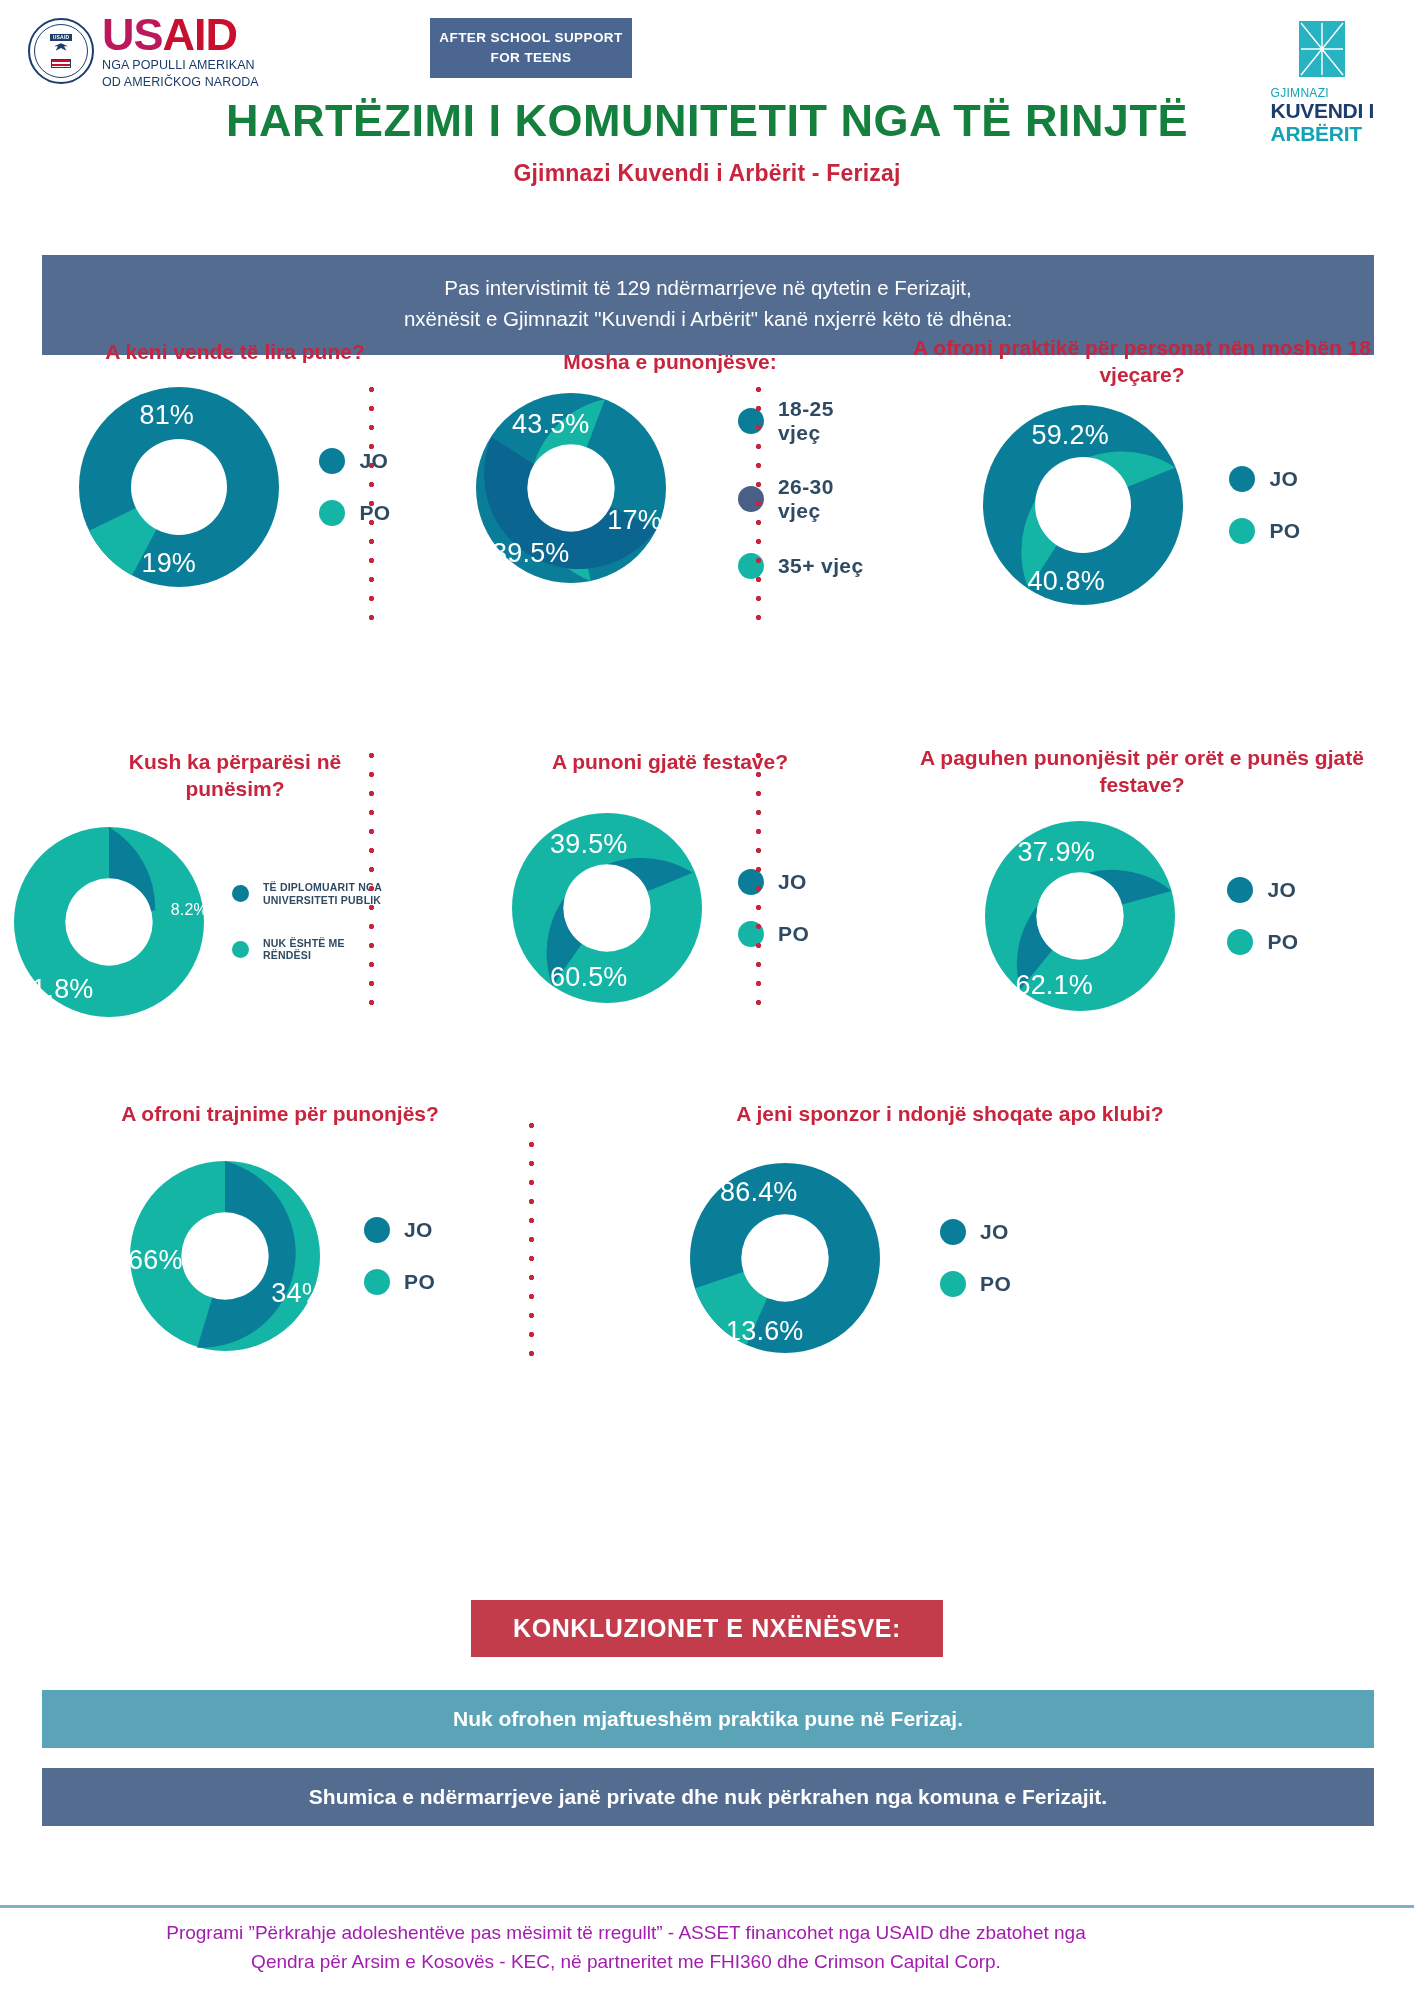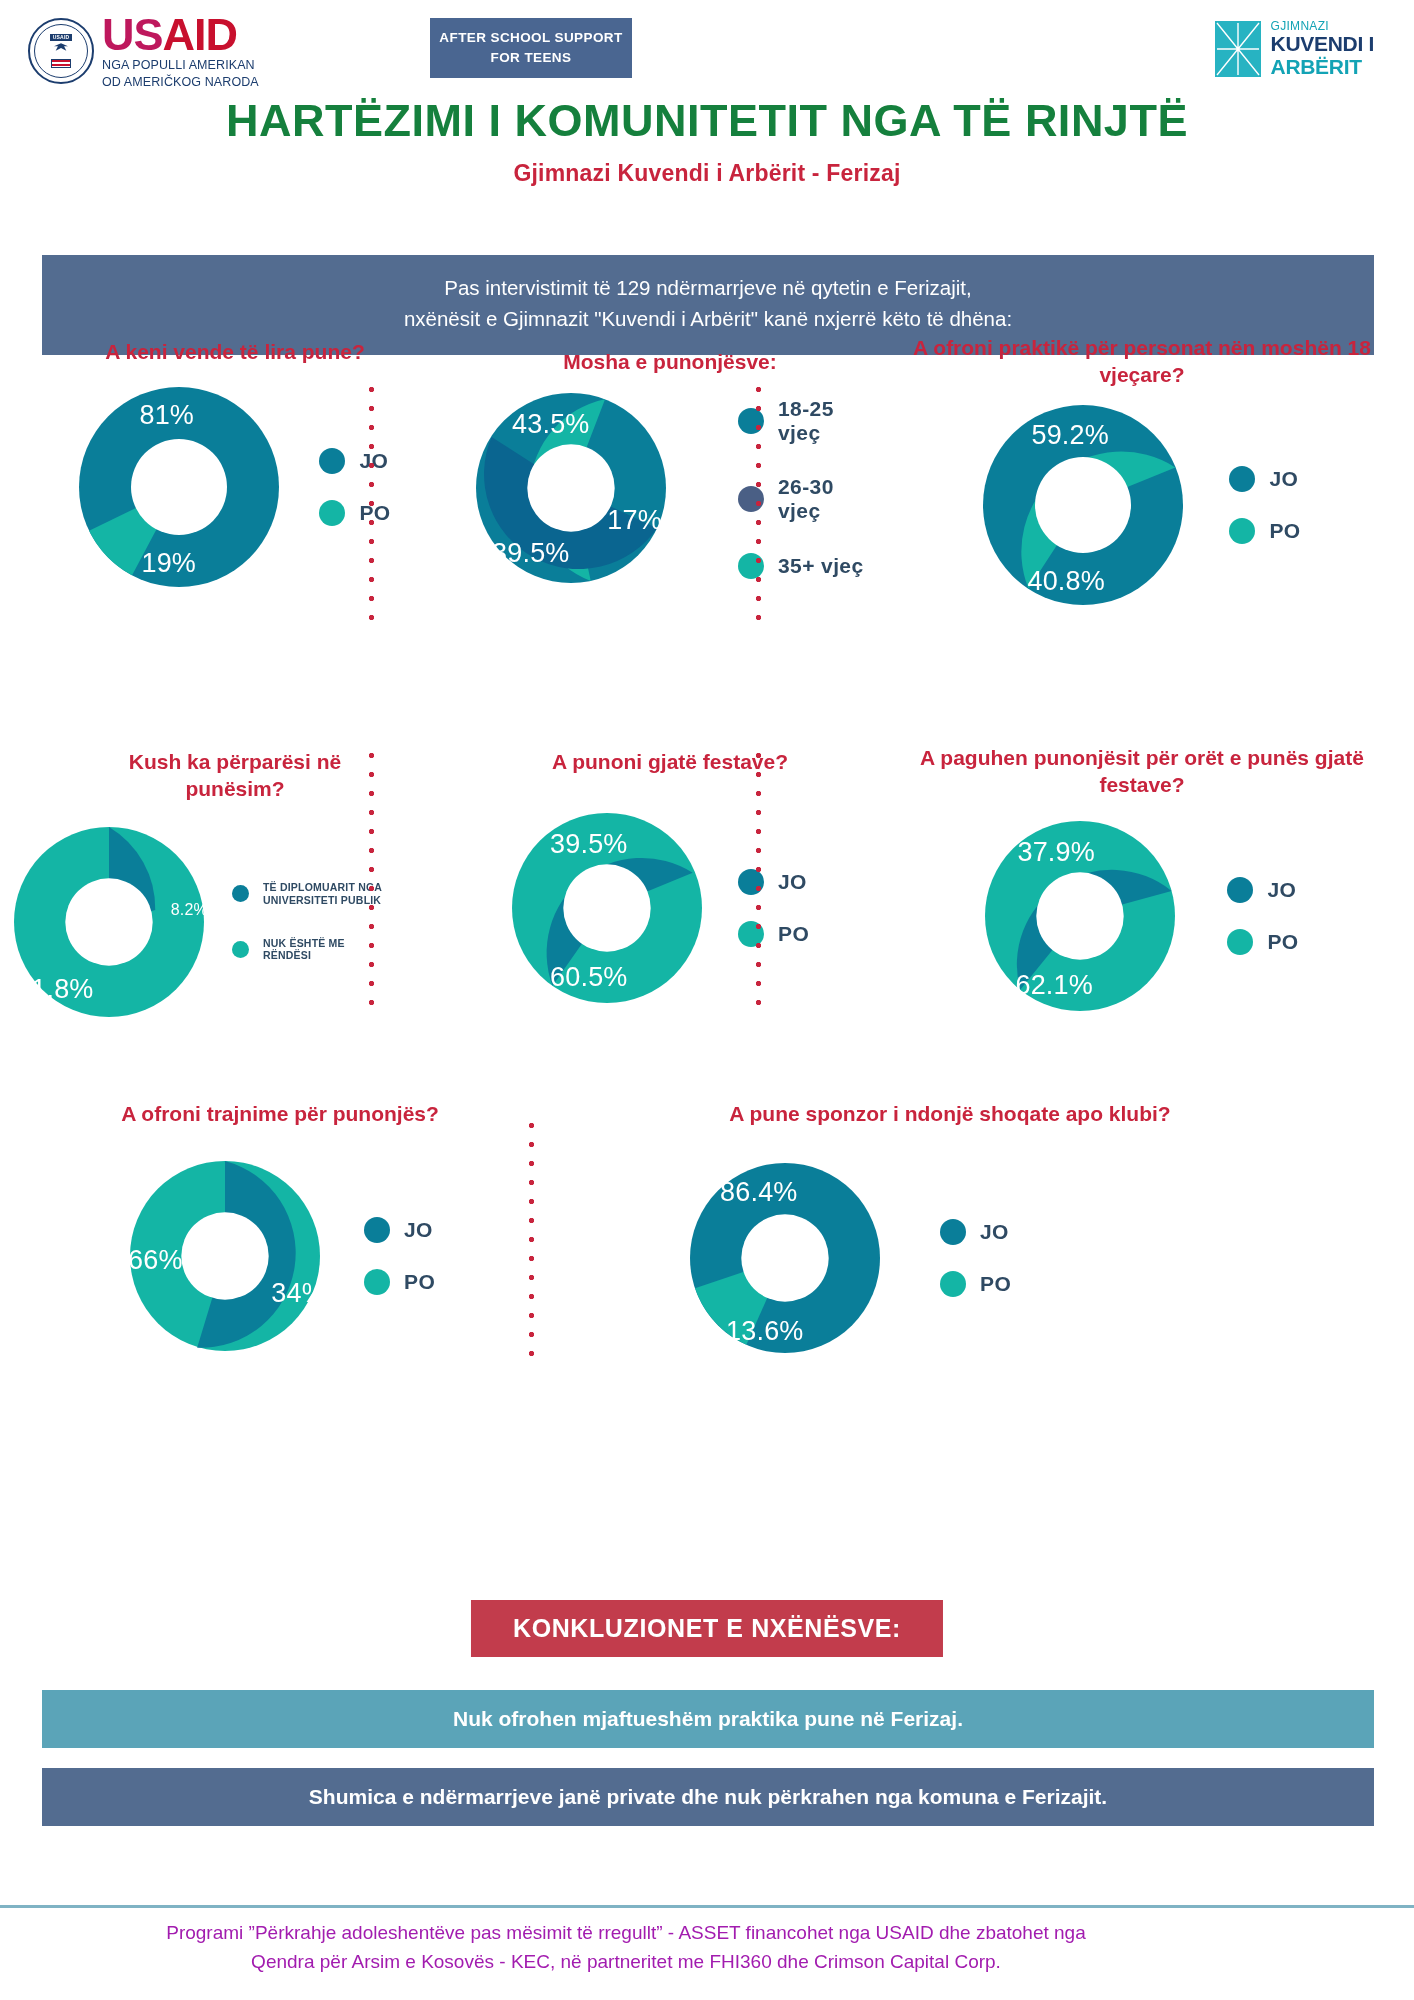--- a/index.html
+++ b/index.html
@@ -54,21 +54,21 @@
   .asset-box {
     position: absolute; left: 430px; top: 18px;
     width: 202px; height: 60px; background: #4a6691;
     color: #fff; font-size: 13.5px; font-weight: bold;
     display:flex; flex-direction: column; align-items:center; justify-content:center;
     letter-spacing: .4px; line-height: 1.5; text-align:center;
   }
 
   .school-logo {
     position: absolute; right: 40px; top: 20px;
-    display:flex; align-items:center; gap:9px;
+    display:flex; align-items:center; gap:9px;flex-direction:column;
   }
   .school-mark { width: 48px; height: 58px; }
   .school-text { line-height: 1.08; }
   .school-text .l1 { font-size: 12px; color: #13a3b5; letter-spacing:.3px;}
   .school-text .l2 { font-size: 21px; color: #1c3d6e; font-weight: bold; letter-spacing:-.3px;}
   .school-text .l3 { font-size: 21px; color: #13a3b5; font-weight: bold; letter-spacing:-.3px;}
 
   
   .main-title {
     text-align:center; 
@@ -391,21 +391,21 @@
             </div>
             <div class="legend-item">
               <span class="legend-dot" style="background:#14b5a5"></span>
               <span class="legend-label">PO</span>
             </div>
           </div>
         </div>
       </div>
 
       <div class="cell" style="width:820px;">
-        <div class="q-title" style="margin-top:12px;">A pune sponzor i ndonjë shoqate apo klubi?</div>
+        <div class="q-title" style="margin-top:12px;">A jeni sponzor i ndonjë shoqate apo klubi?</div>
         <div class="donut-wrap" style="margin-top:36px;justify-content:flex-start;margin-left:150px;">
           <div class="donut" style="width:190px;height:190px;">
             <svg viewBox="0 0 200 200" width="190" height="190">
               <circle cx="100" cy="100" r="100" fill="#0a7e99"></circle>
               <path d="M100 100 L100 200 A100 100 0 0 1 26.4 167.5 Z" fill="#14b5a5" transform="rotate(24 100 100)"></path>
               <circle cx="100" cy="100" r="46" fill="#ffffff"></circle>
             </svg>
             <div class="donut-label" style="top:14px;left:30px;">86.4%</div>
             <div class="donut-label" style="bottom:6px;left:36px;">13.6%</div>
           </div>

